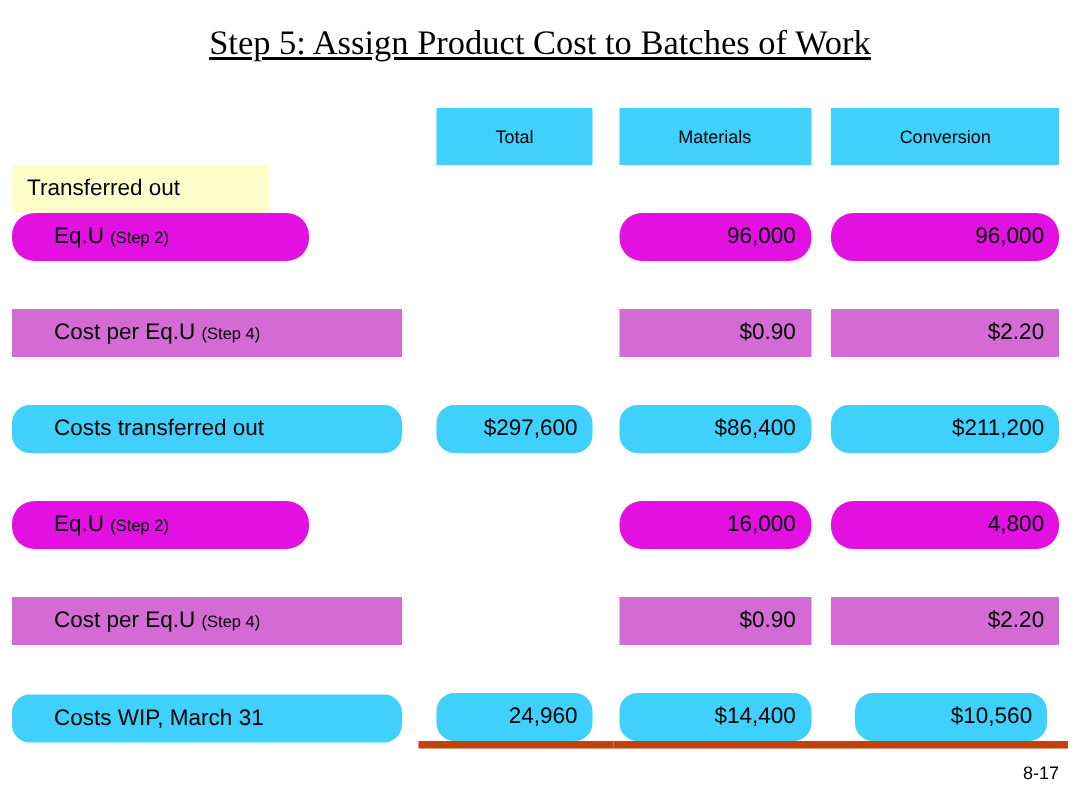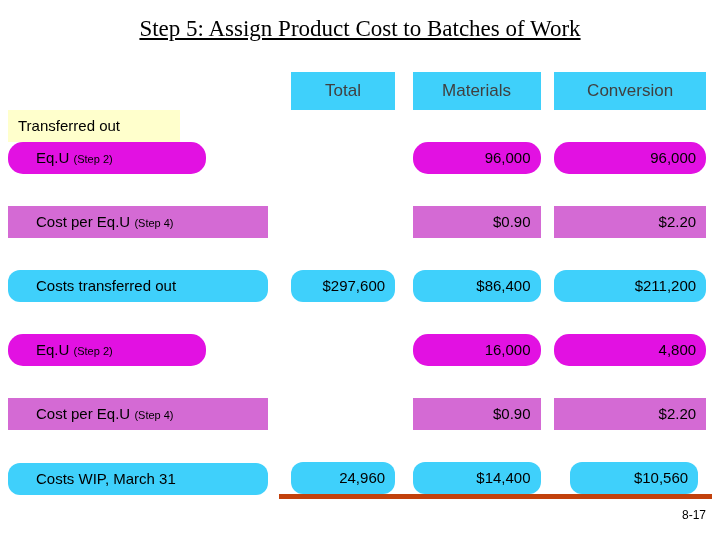--- a/index.html
+++ b/index.html
@@ -59,22 +59,22 @@
     box-sizing: border-box;
     font-size: 15px;
     color: #000000;
     white-space: nowrap;
     overflow: hidden;
   }
 
   .hdr {
     background: #3fd0fb;
     text-align: center;
-    font-size: 17px;
-    color: #404040;
+    font-size: 12px;
+    color: #000000;
     height: 38px;
     line-height: 38px;
   }
 
   .hdr-total { width: 104px; margin-left: 12px; }
   .hdr-mat   { width: 128px; margin-left: 4px; }
   .hdr-conv  { width: 152px; margin-left: 8px; }
 
   .lbl {
     padding-left: 10px;

